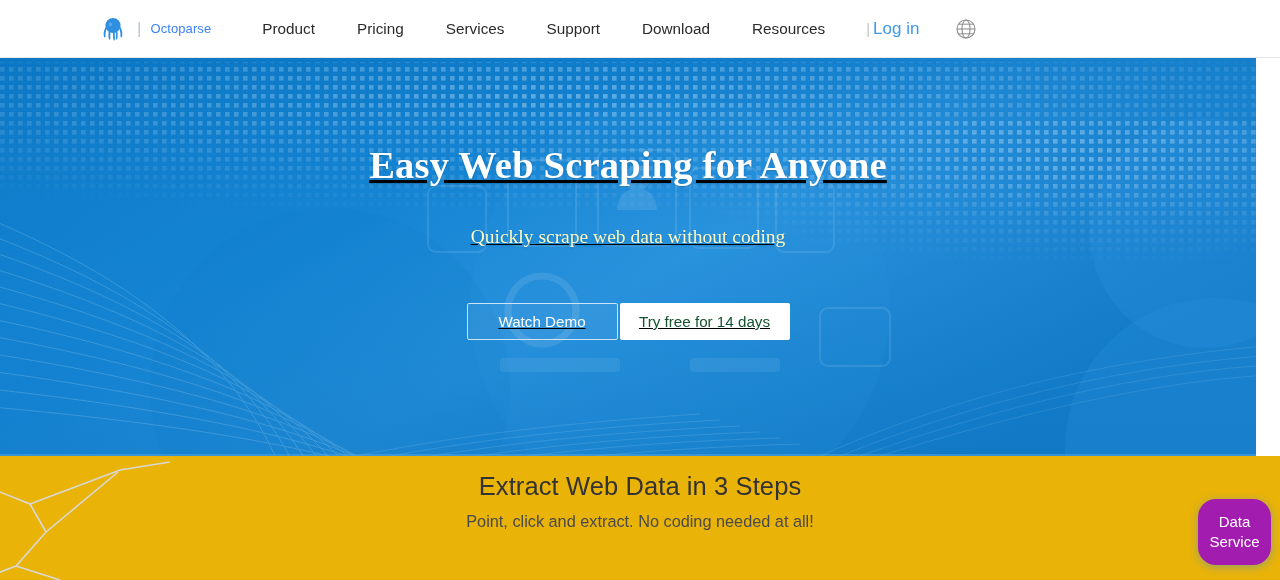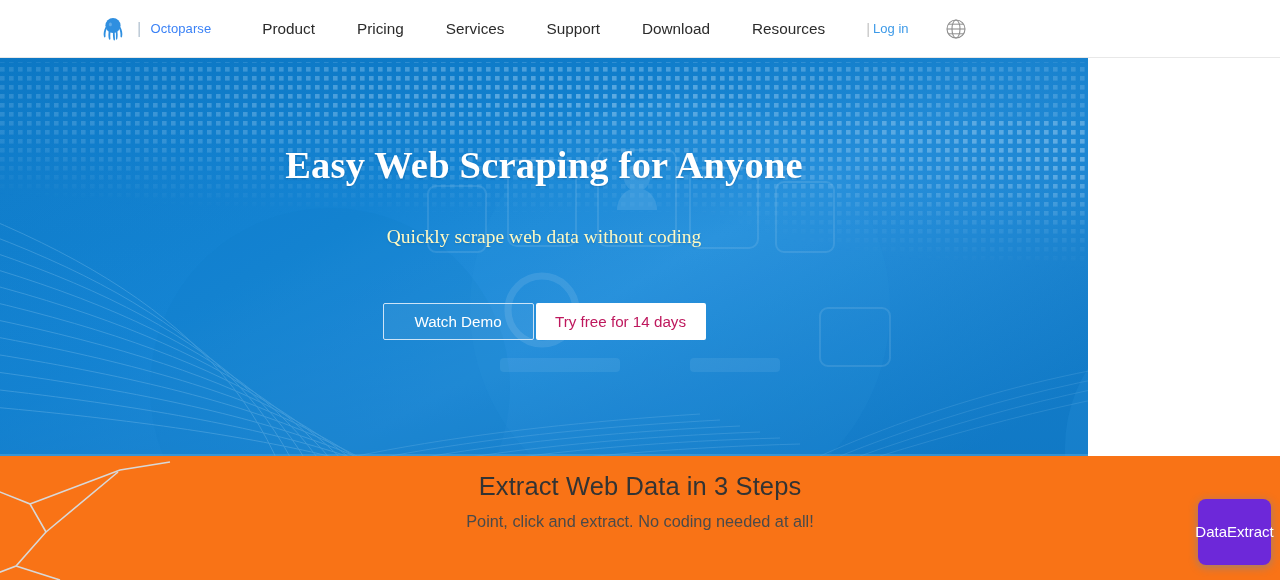--- a/index.html
+++ b/index.html
@@ -85,21 +85,21 @@
 
   .vsep {
     color: #c4c4c4;
     font-size: 15px;
     margin-right: 3px;
     line-height: 1;
   }
 
   .login-link {
     color: #3d9ae8;
-    font-size: 13px;
+    font-size: 17px;
     white-space: nowrap;
     cursor: pointer;
     padding-right: 14px;
   }
 
   .trial-button {
     background: #2a8fe8;
     color: #ffffff;
     font-size: 15.3px;
     padding: 8px 13px 9px 13px;
@@ -115,24 +115,25 @@
     margin-left: 22px;
     width: 22px;
     height: 22px;
     cursor: pointer;
     display: block;
   }
 
   
   .hero {
     position: relative;
-    width: 1088px;
+    width: 1256px;
     height: 398px;
     overflow: hidden;
     background: #1180cf;
+    text-decoration: underline;
   }
 
   .hero-bg {
     position: absolute;
     inset: 0;
     width: 1280px;
     height: 398px;
   }
 
   .hero-content {
@@ -181,37 +182,37 @@
     font-family: "Liberation Sans", sans-serif;
     display: flex;
     align-items: center;
     justify-content: center;
   }
 
   .btn-white {
     width: 170px;
     height: 37px;
     background: #ffffff;
-    color: #be185d;
+    color: #14532d;
     font-size: 15.2px;
     border: none;
     border-radius: 2px;
     cursor: pointer;
     font-family: "Liberation Sans", sans-serif;
     display: flex;
     align-items: center;
     justify-content: center;
   }
 
   
   .gray-section {
     position: relative;
     width: 1280px;
     height: 124px;
-    background: #f97316;
+    background: #eab308;
     overflow: hidden;
   }
 
   .gray-art {
     position: absolute;
     left: 0;
     top: 0;
     width: 420px;
     height: 124px;
   }
@@ -238,27 +239,27 @@
     line-height: 1.2;
   }
 
   
   .data-service {
     position: absolute;
     right: 9px;
     bottom: 15px;
     width: 73px;
     height: 66px;
-    background: #6d28d9;
-    border-radius: 8px;
+    background: #a21caf;
+    border-radius: 18px;
     color: #ffffff;
     font-size: 15px;
     line-height: 20px;
     display: flex;
-    flex-direction: row;
+    flex-direction: column;
     align-items: center;
     justify-content: center;
     cursor: pointer;
     z-index: 50;
     box-shadow: 0 2px 10px rgba(42,143,232,.45);
   }
 </style>
 </head>
 <body>
 
@@ -430,16 +431,16 @@
     </svg>
 
     <div class="section-inner">
       <h2 class="section-title">Extract Web Data in 3 Steps</h2>
       <p class="section-sub">Point, click and extract. No coding needed at all!</p>
     </div>
   </div>
 
   <div class="data-service">
     <span>Data</span>
-    <span>Extract</span>
+    <span>Service</span>
   </div>
 
 </div>
 
 </body></html>

